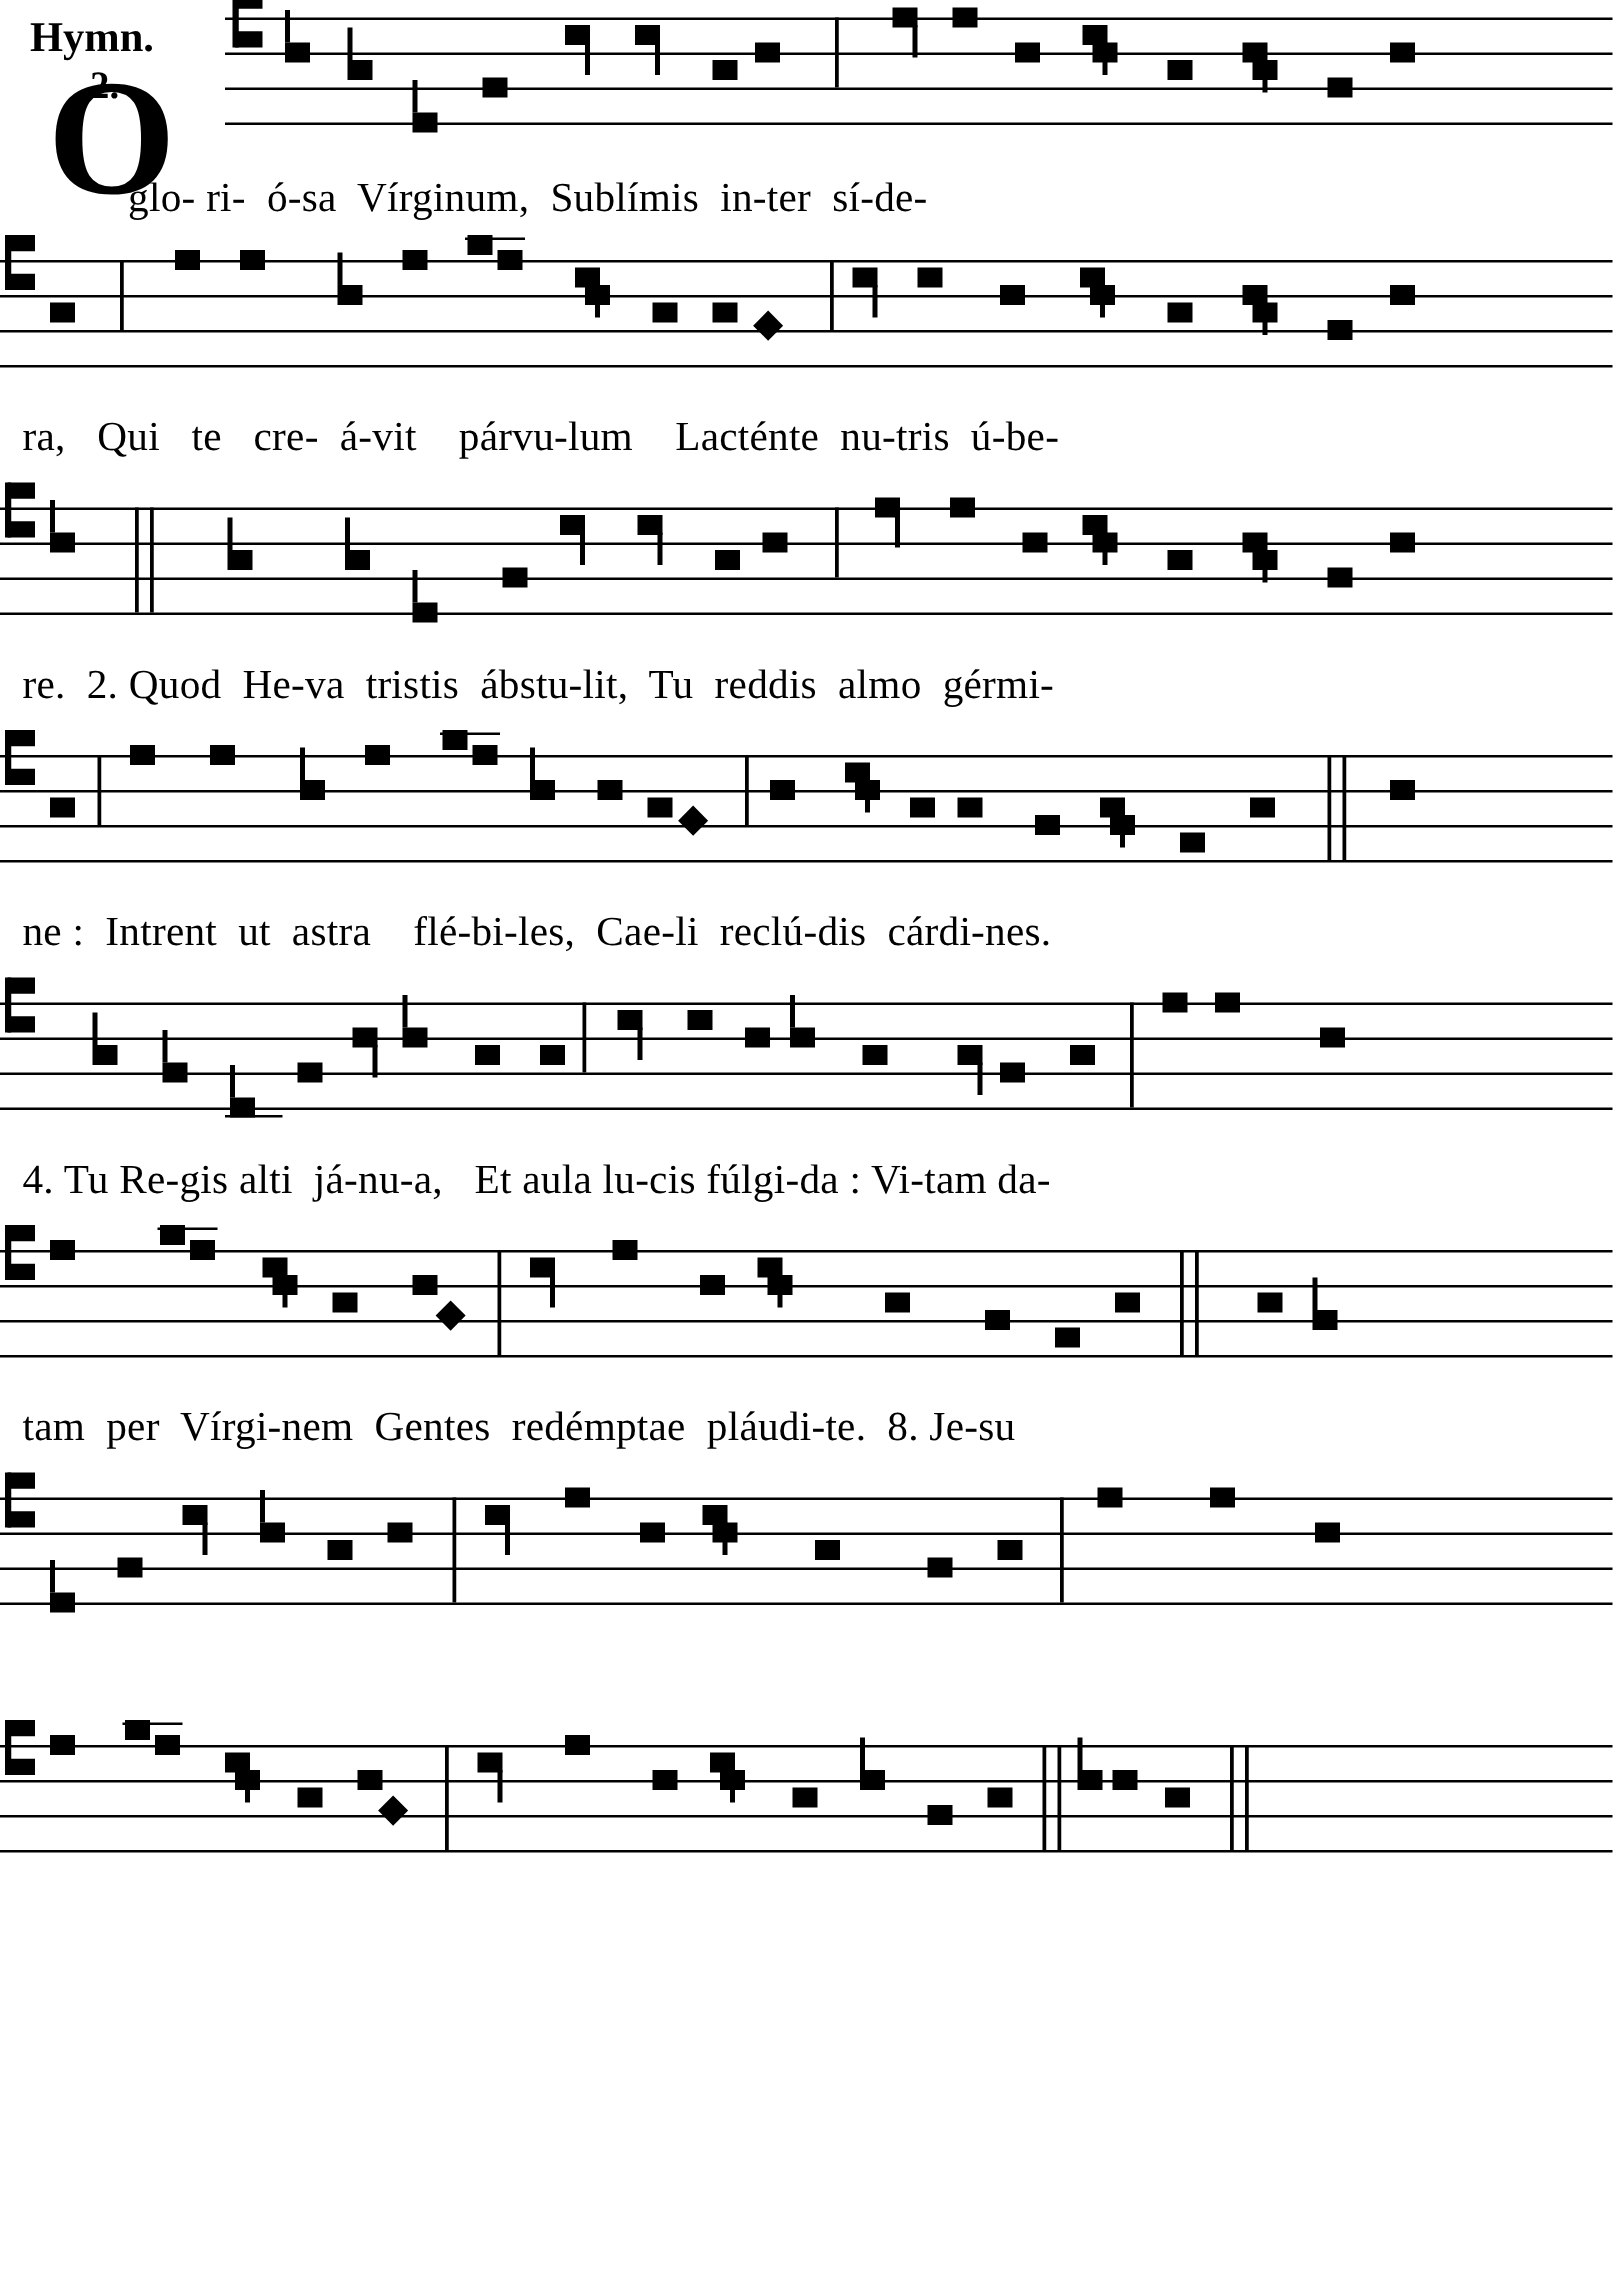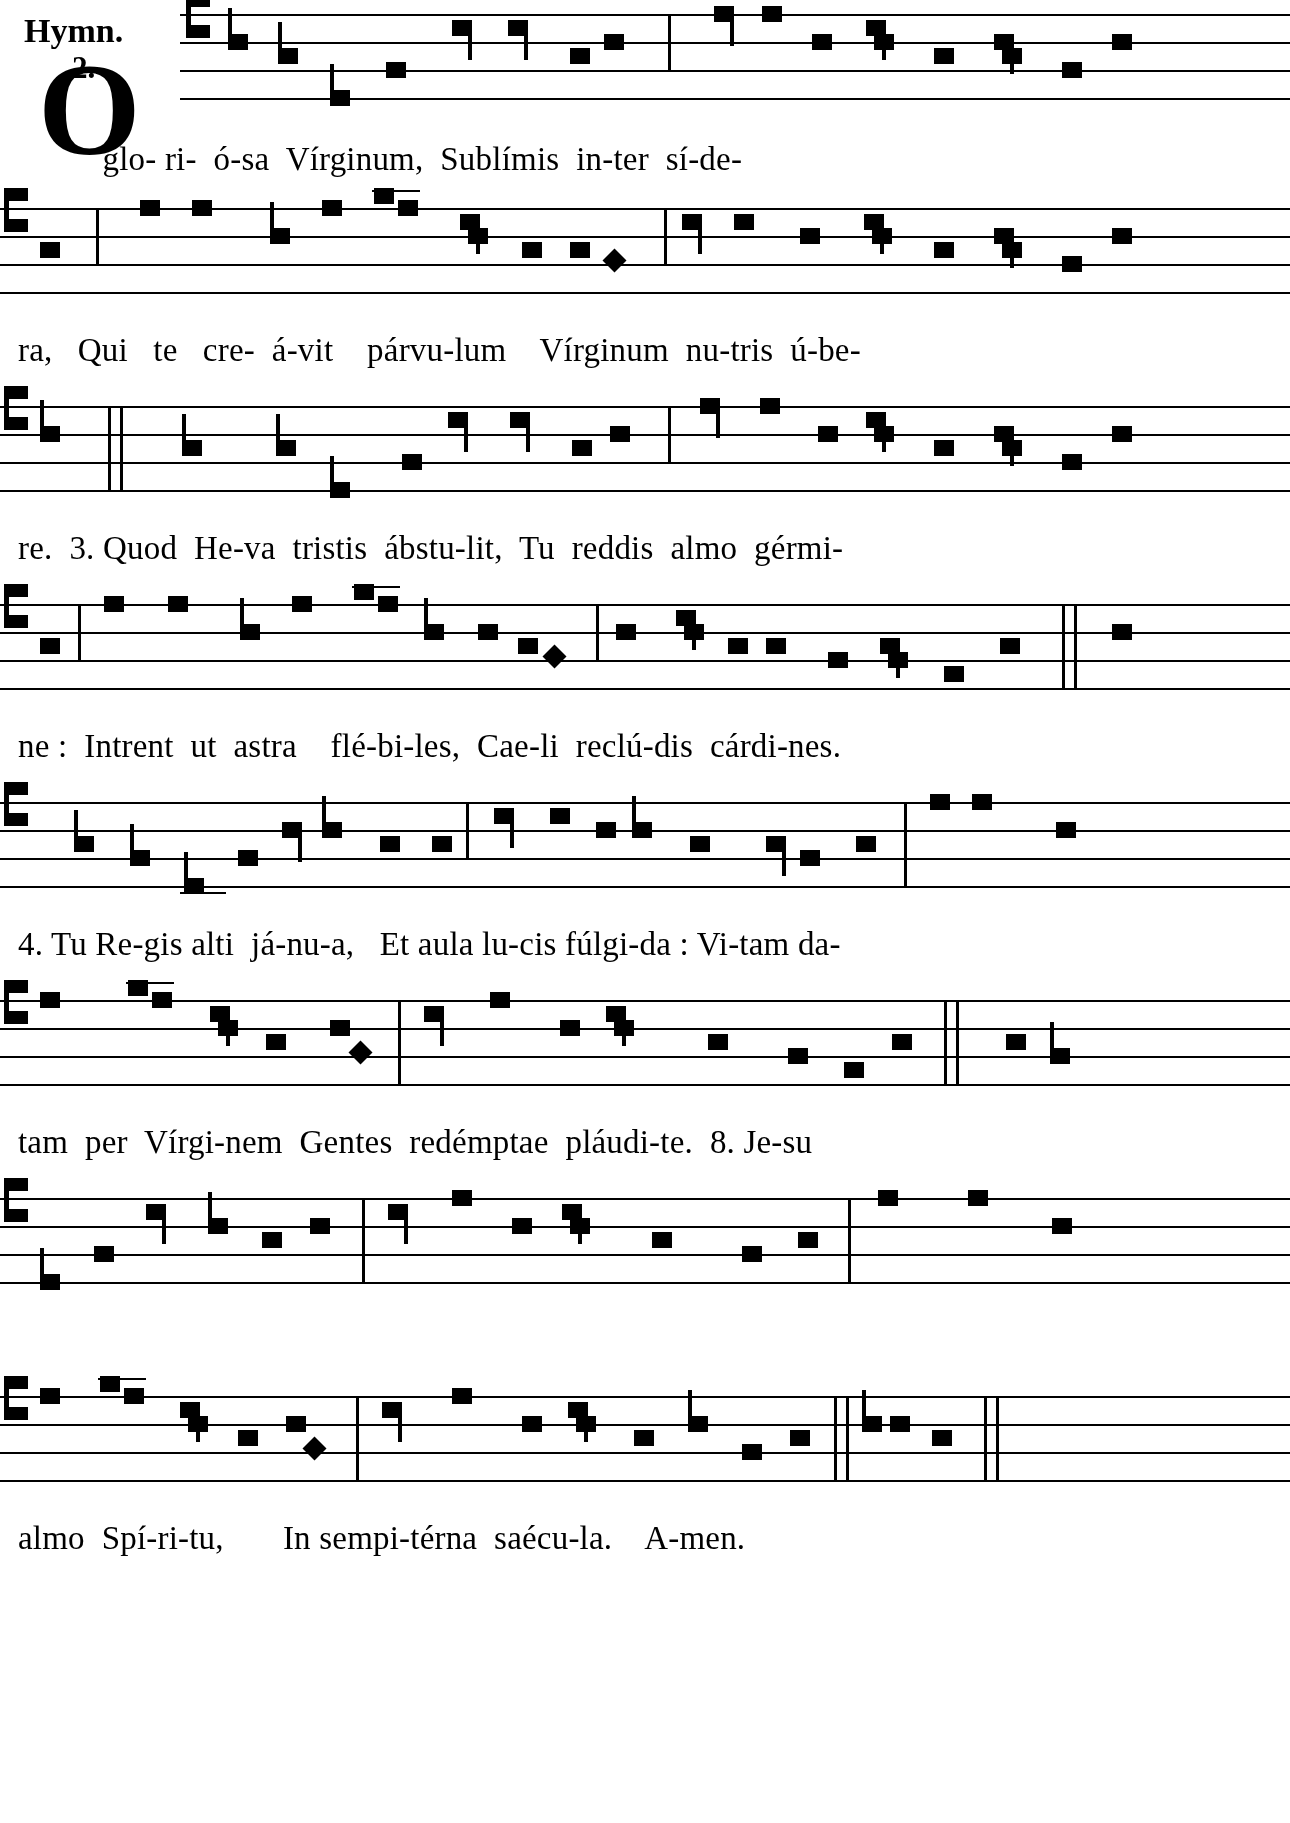--- a/index.html
+++ b/index.html
@@ -257,21 +257,21 @@
       <div class="nq" style="left:872px; top:34px;"></div>
       <div class="nq" style="left:934px; top:48px;"></div>
       <div class="nq" style="left:994px; top:34px;">
           <span class="tail"></span>
         </div>
       <div class="nq" style="left:1002px; top:48px;"></div>
       <div class="nq" style="left:1062px; top:62px;"></div>
       <div class="nq" style="left:1112px; top:34px;"></div>
     </div>
 
-    <div class="lyrics" style="position:absolute;left:0;top:136px;">ra,   Qui   te   cre-  á-vit    párvu-lum    Vírginum  nu-tris  ú-be-</div>
+    <div class="lyrics" style="position:absolute;left:0;top:136px;">ra,   Qui   te   cre-  á-vit    párvu-lum    Lacténte  nu-tris  ú-be-</div>
   </div>
 
   <div class="system" style="height:198px;">
     <div class="staff" style="position:absolute;left:0;top:4px;height:140px;">
       <div class="line l1"></div>
       <div class="line l2"></div>
       <div class="line l3"></div>
       <div class="line l4"></div>
 
       <div class="clef" style="left:4px; top:-6px;">
@@ -315,21 +315,21 @@
       <div class="nq" style="left:874px; top:34px;"></div>
       <div class="nq" style="left:934px; top:48px;"></div>
       <div class="nq" style="left:994px; top:34px;">
           <span class="tail"></span>
         </div>
       <div class="nq" style="left:1002px; top:48px;"></div>
       <div class="nq" style="left:1062px; top:62px;"></div>
       <div class="nq" style="left:1112px; top:34px;"></div>
     </div>
 
-    <div class="lyrics" style="position:absolute;left:0;top:136px;">re.  3. Quod  He-va  tristis  ábstu-lit,  Tu  reddis  almo  gérmi-</div>
+    <div class="lyrics" style="position:absolute;left:0;top:136px;">re.  2. Quod  He-va  tristis  ábstu-lit,  Tu  reddis  almo  gérmi-</div>
   </div>
 
   <div class="system" style="height:198px;">
     <div class="staff" style="position:absolute;left:0;top:4px;height:140px;">
       <div class="line l1"></div>
       <div class="line l2"></div>
       <div class="line l3"></div>
       <div class="line l4"></div>
 
       <div class="clef" style="left:4px; top:-6px;">
@@ -573,16 +573,15 @@
       <div class="bar full" style="left:846px;"></div>
       <div class="nq" style="left:862px; top:34px;">
           <span class="tail-left"></span>
         </div>
       <div class="nq" style="left:890px; top:34px;"></div>
       <div class="nq" style="left:932px; top:48px;"></div>
       <div class="bar full" style="left:984px;"></div>
       <div class="bar full" style="left:996px;"></div>
     </div>
 
-    <div class="lyrics" style="position:absolute;left:0;top:136px;">almo  Spí-ri-tu,       In sempi-térna  saécu-la.    A-men.</div>
   </div>
 
 </div>
 
 </body></html>

